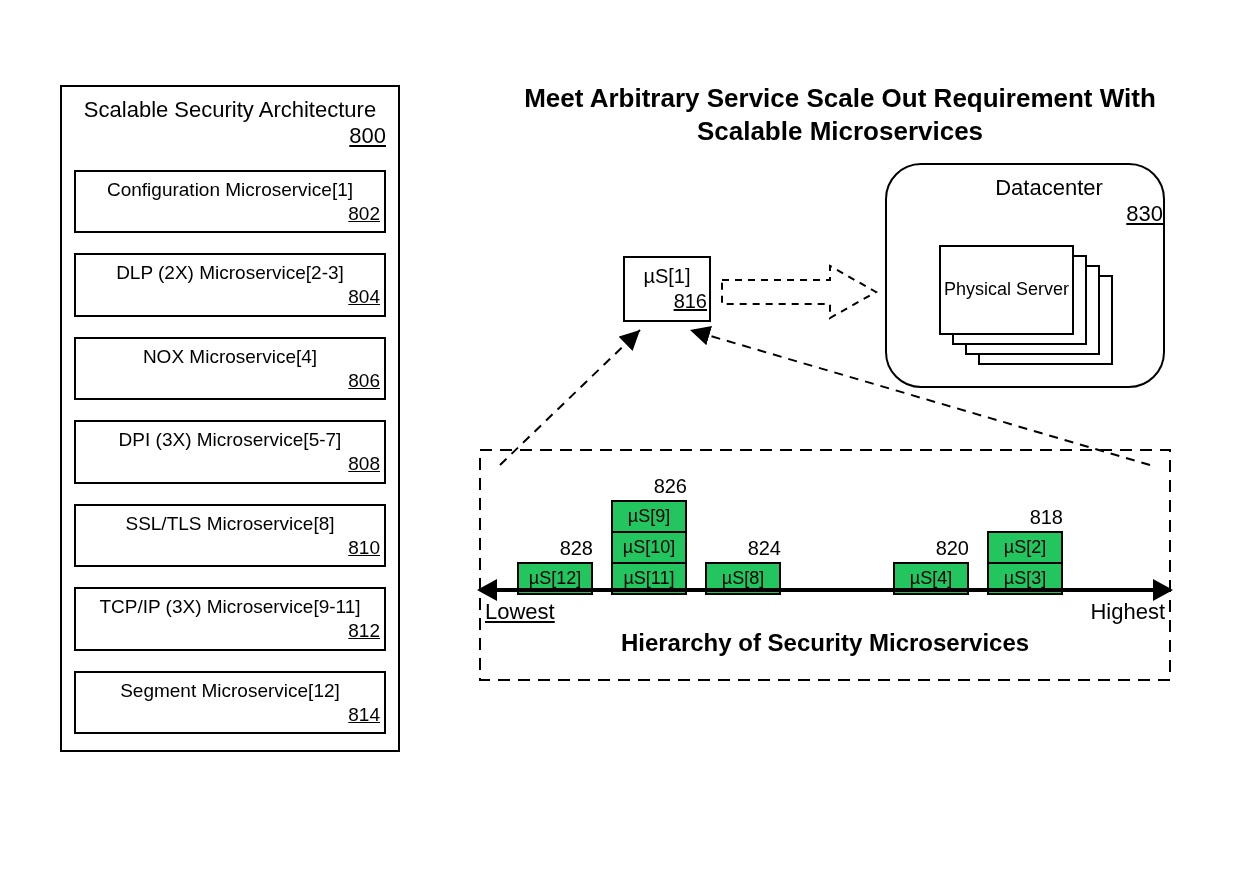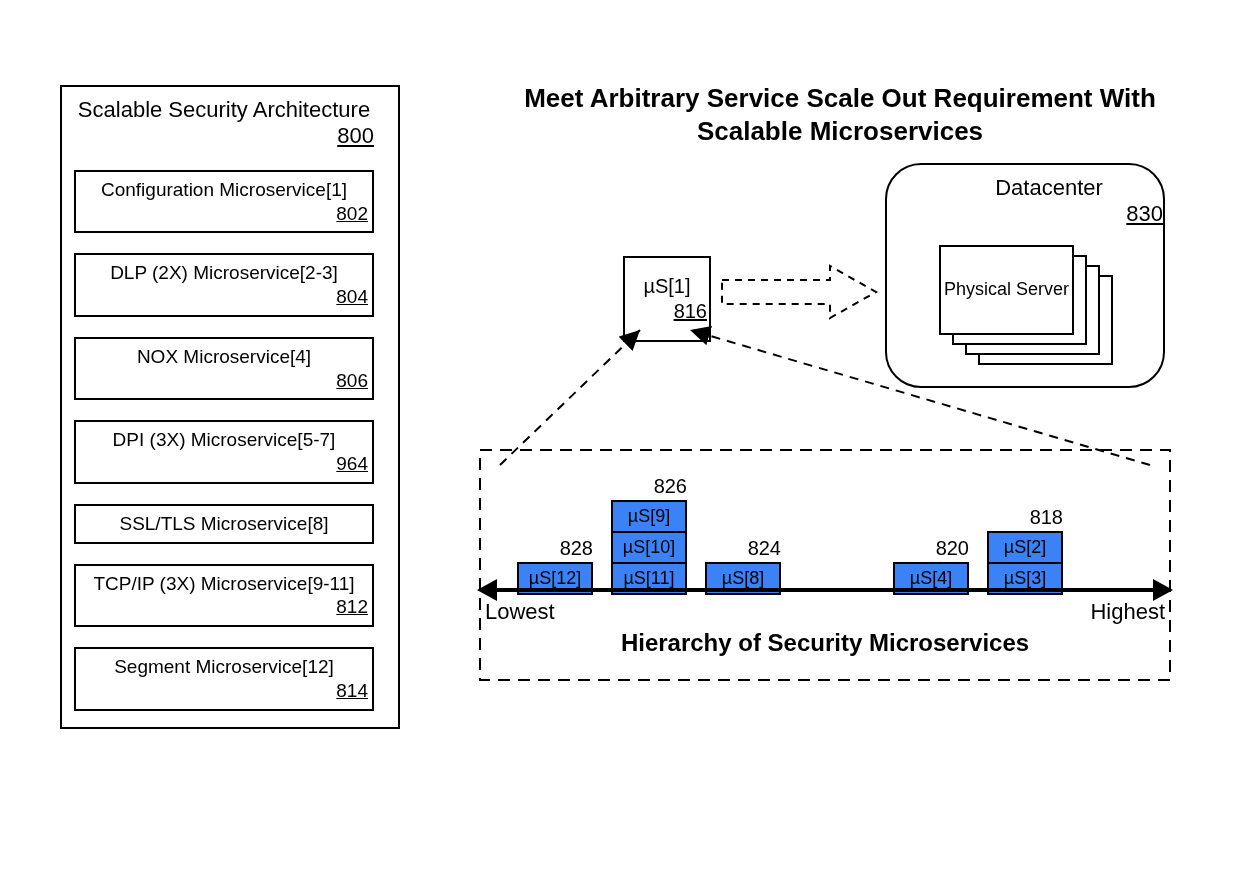--- a/index.html
+++ b/index.html
@@ -16,21 +16,21 @@
     width: 1240px;
     height: 891px;
   }
   
   .arch-box {
     position: absolute;
     left: 60px;
     top: 85px;
     width: 340px;
     border: 2px solid #000;
-    padding: 10px 24px 16px 12px;
+    padding: 10px 12px 16px 12px;
     box-sizing: border-box;
   }
   .arch-title {
     text-align: center;
     font-size: 22px;
     line-height: 1.2;
   }
   .ref {
     text-decoration: underline;
     display: block;
@@ -106,21 +106,21 @@
 
   
   .us1 {
     position: absolute;
     left: 623px;
     top: 256px;
     width: 80px;
     border: 2px solid #000;
     text-align: center;
     font-size: 20px;
-    padding: 16px 2px;
+    padding: 6px 2px;
     line-height: 1.25;
     background:#fff;
   }
 
   
   .big-arrow {
     position: absolute;
     left: 720px;
     top: 262px;
     width: 160px;
@@ -147,21 +147,21 @@
   }
   .cell {
     border: 2px solid #000;
     width: 72px;
     height: 29px;
     font-size: 18px;
     display: flex;
     align-items: center;
     justify-content: center;
     margin-top: -2px;
-    background: #3b82f6;
+    background: #22c55e;
   }
   .cell:first-of-type { margin-top: 0; }
 
   
   .axis {
     position: absolute;
     left: 18px;
     right: 18px;
     bottom: 108px;
     height: 4px;
@@ -176,21 +176,21 @@
     border-bottom: 11px solid transparent;
   }
   .axis::before { left: -16px; border-right: 20px solid #000; }
   .axis::after  { right: -16px; border-left: 20px solid #000; }
 
   .axis-label-left, .axis-label-right {
     position: absolute;
     bottom: 75px;
     font-size: 22px;
   }
-  .axis-label-left { left: 10px; }
+  .axis-label-left { left: 10px; text-decoration: underline; }
   .axis-label-right { right: 10px; }
 
   .hier-caption {
     position: absolute;
     bottom: 42px;
     left: 0; right: 0;
     text-align: center;
     font-size: 24px;
     font-weight: bold;
     line-height: 1.2;
@@ -221,24 +221,25 @@
     <div class="ms-item">
       <span>DLP (2X) Microservice[2-3]</span>
       <span class="ref">804</span>
     </div>
     <div class="ms-item">
       <span>NOX Microservice[4]</span>
       <span class="ref">806</span>
     </div>
     <div class="ms-item">
       <span>DPI (3X) Microservice[5-7]</span>
-      <span class="ref">964</span>
+      <span class="ref">808</span>
     </div>
     <div class="ms-item">
       <span>SSL/TLS Microservice[8]</span>
+      <span class="ref">810</span>
     </div>
     <div class="ms-item">
       <span>TCP/IP (3X) Microservice[9-11]</span>
       <span class="ref">812</span>
     </div>
     <div class="ms-item">
       <span>Segment Microservice[12]</span>
       <span class="ref">814</span>
     </div>
   </div>

